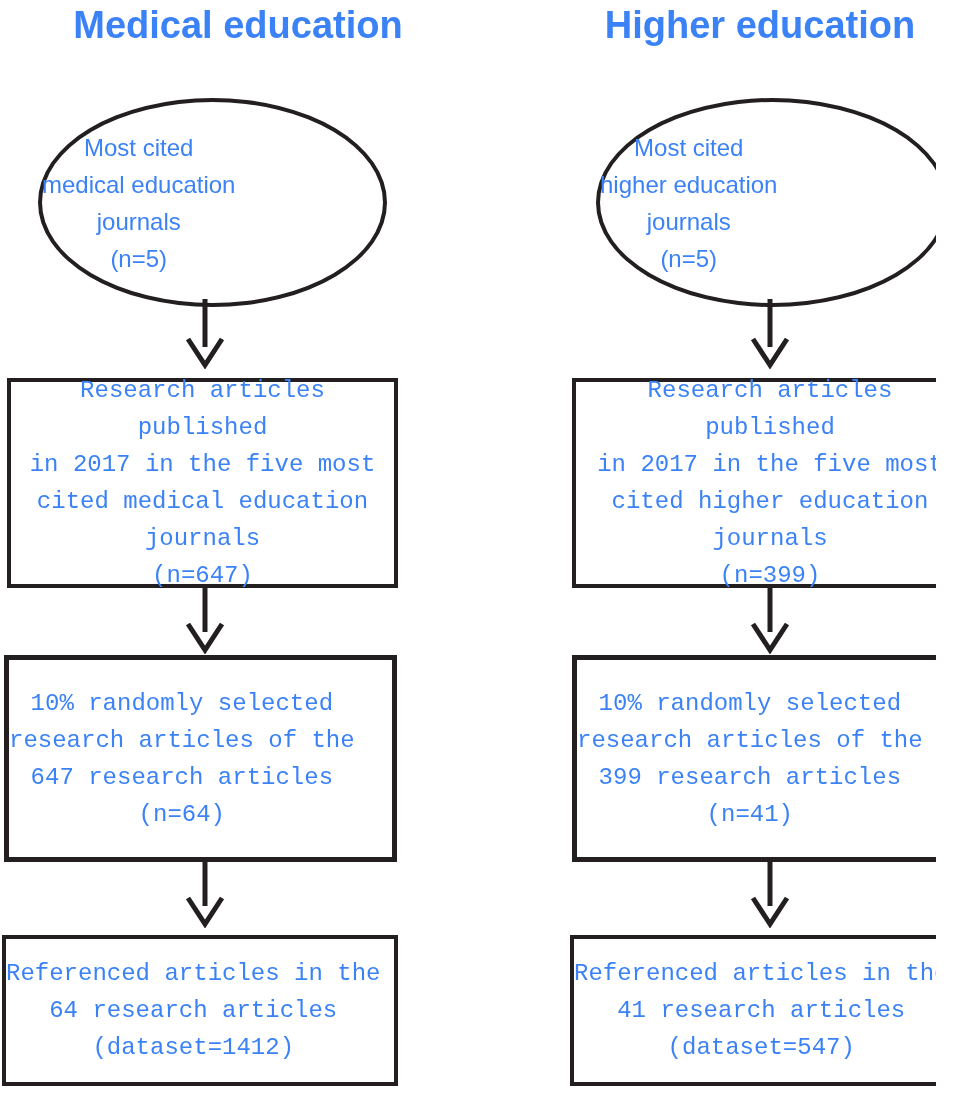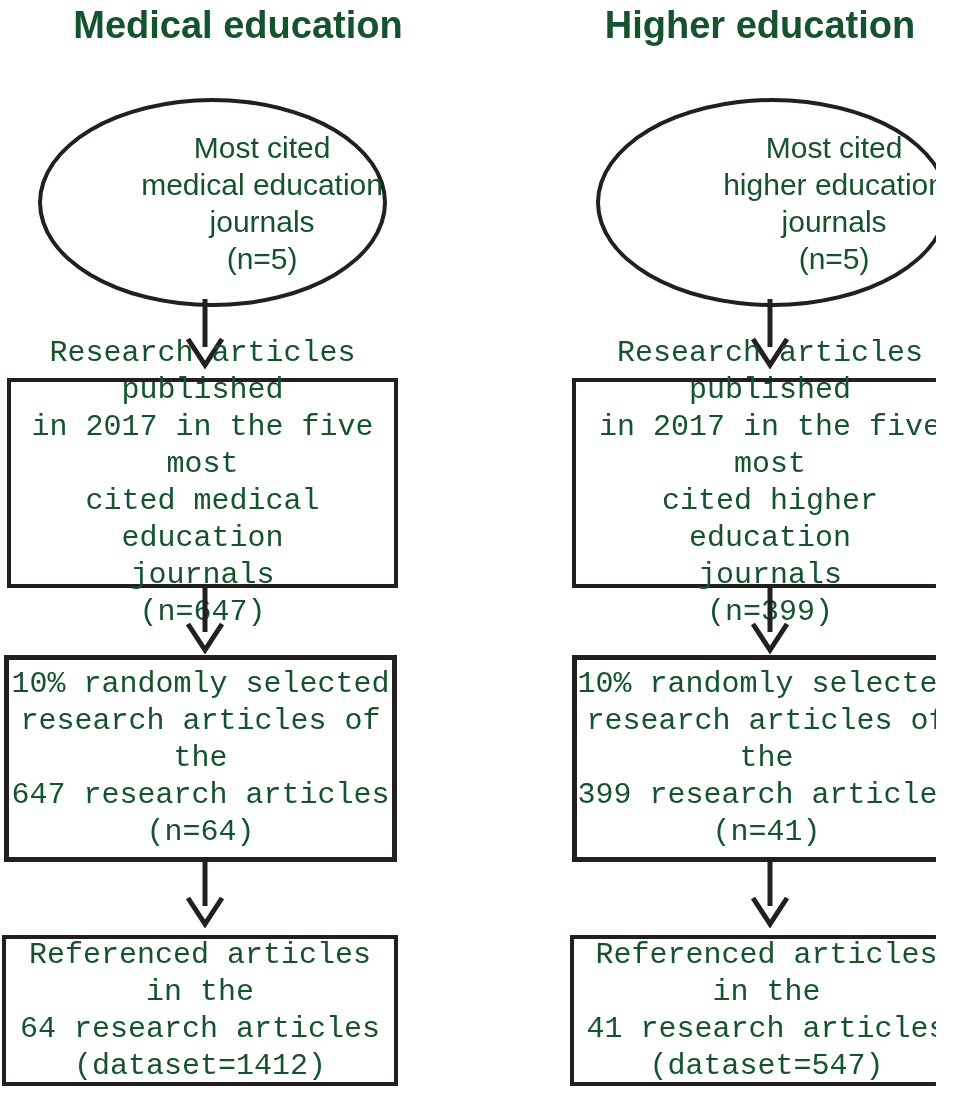--- a/index.html
+++ b/index.html
@@ -1,39 +1,39 @@
 <!DOCTYPE html>
 <html><head>
 <meta charset="utf-8">
 <style>
   html, body { margin: 0; padding: 0; background: #ffffff; }
   .canvas {
     position: relative;
     width: 936px;
     height: 1093px;
     background: #ffffff;
-    color: #14532d;
+    color: #3b82f6;
     font-family: "Liberation Sans", sans-serif;
     overflow: hidden;
   }
   .col-title {
     position: absolute;
     top: 1px;
     font-size: 38px;
     font-weight: bold;
     text-align: center;
     line-height: 48px;
   }
   .node {
     position: absolute;
     display: flex;
     align-items: center;
-    justify-content: flex-end;
+    justify-content: flex-start;
     text-align: center;
-    font-size: 30px;
+    font-size: 24px;
     line-height: 37px;
     white-space: pre-line;
     box-sizing: border-box;
   }
   .ellipse {
     border: 4px solid #231f20;
     border-radius: 50%;
   }
   .rect { border: 4px solid #231f20; font-family: Liberation Mono, monospace; }
   .rect.thick { border-width: 5px; }

